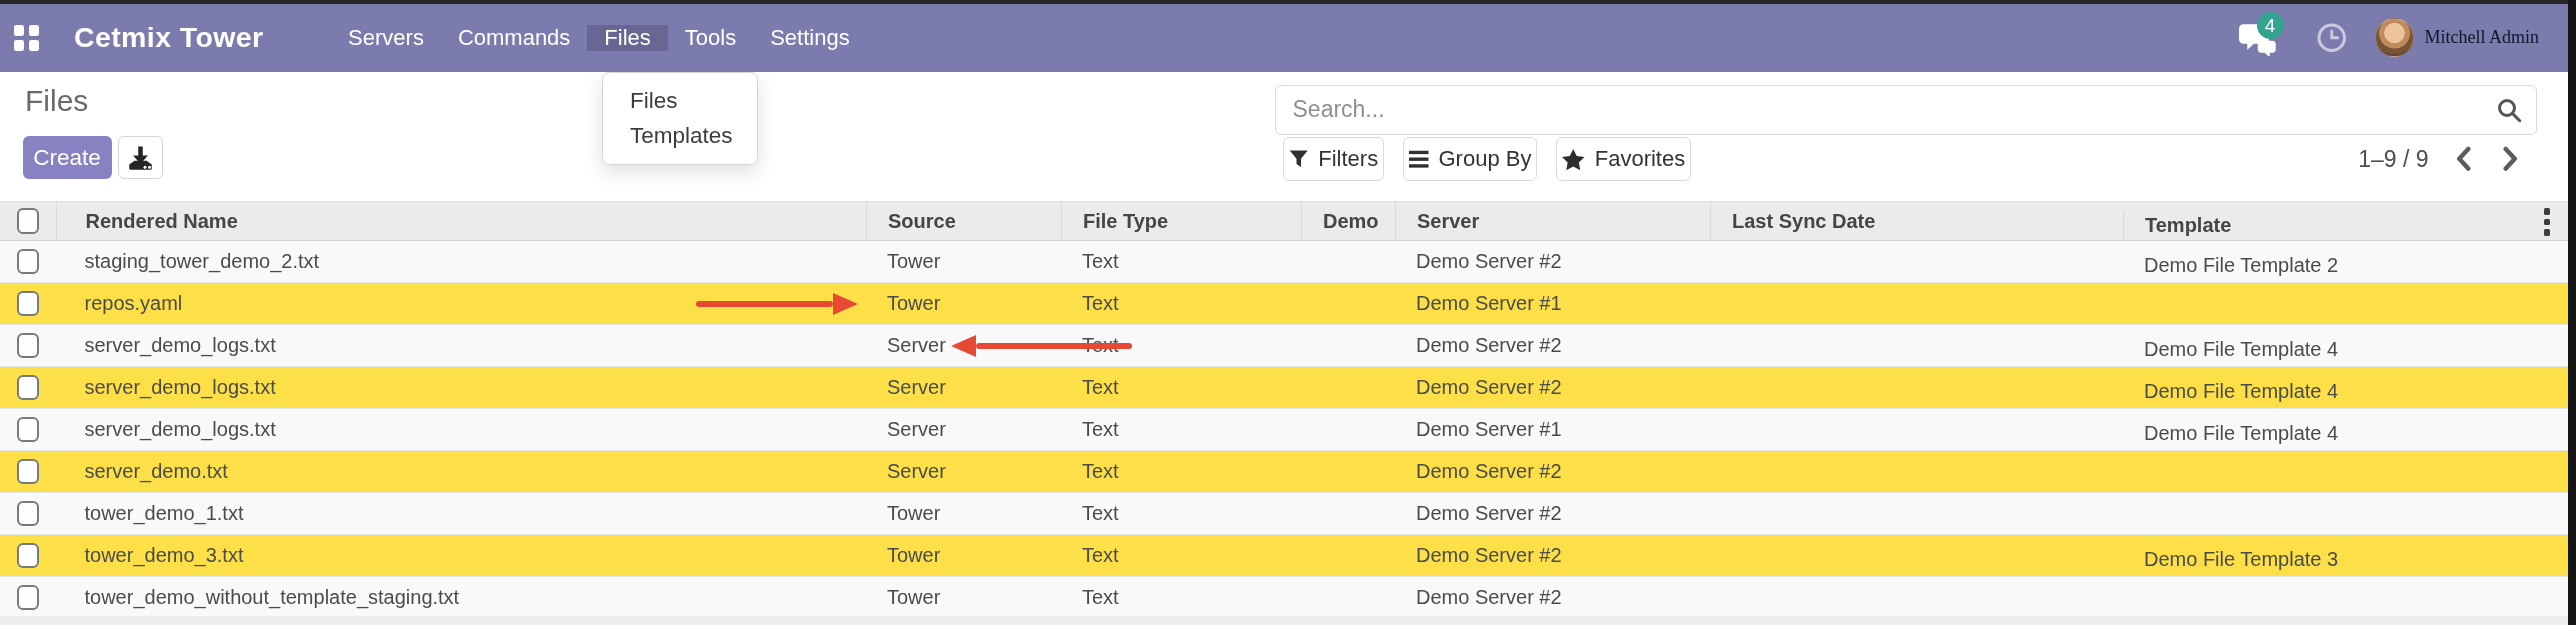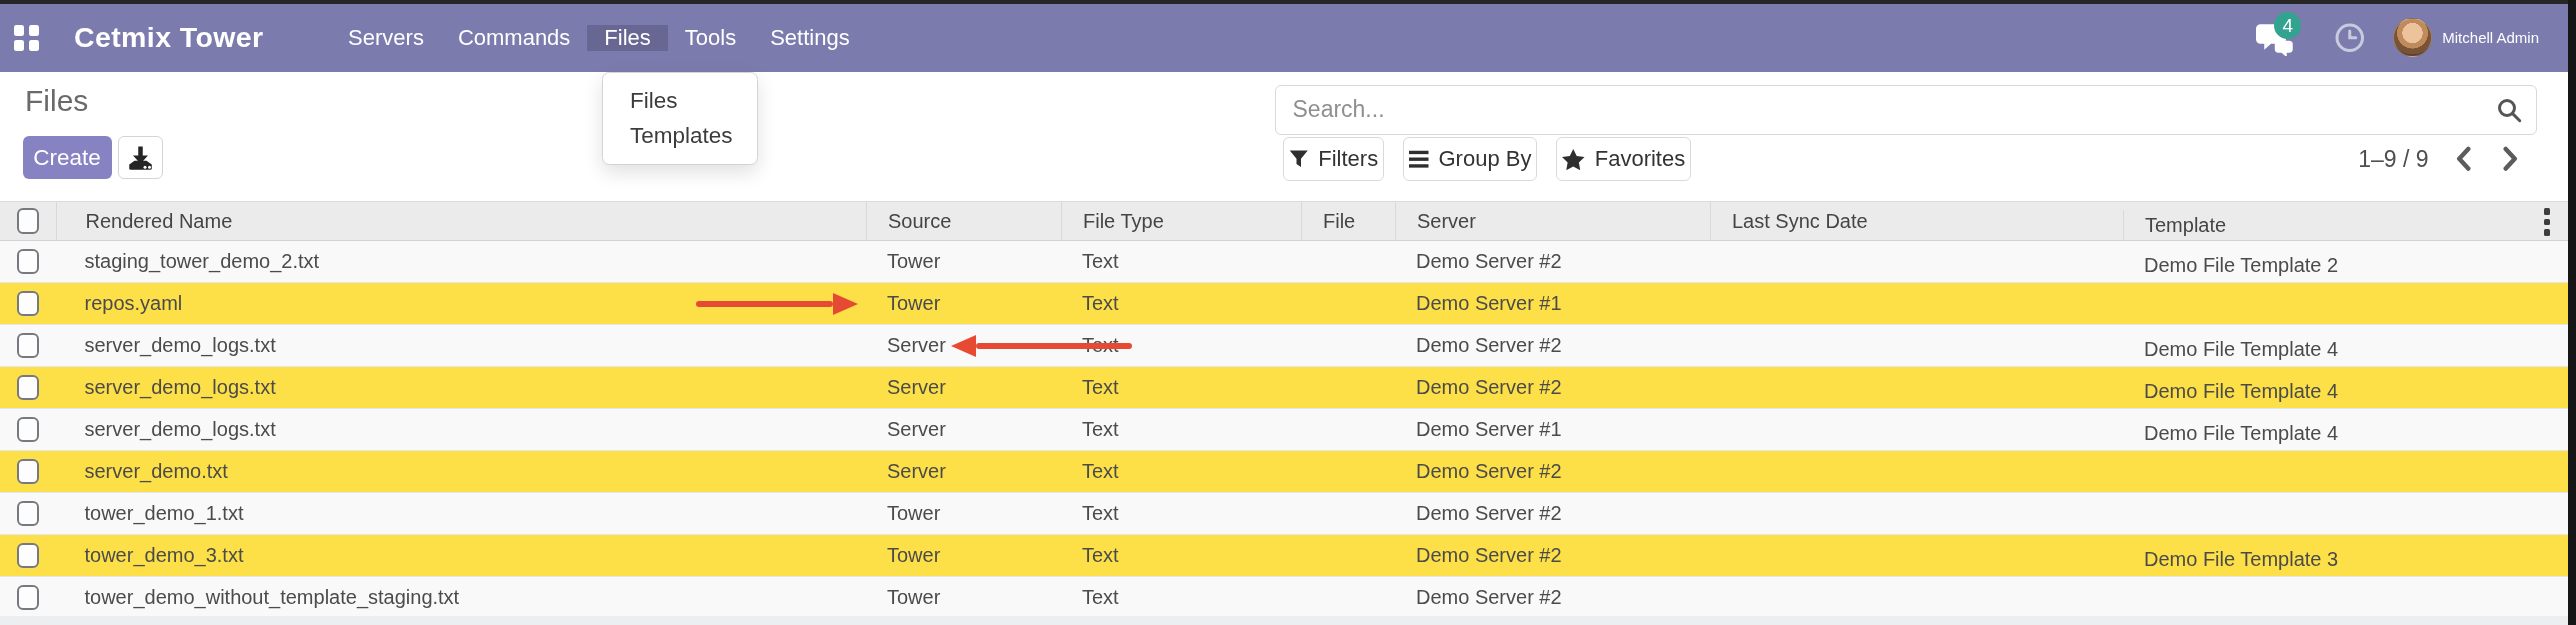--- a/index.html
+++ b/index.html
@@ -40,21 +40,21 @@
     background: #31a38f; color: #fff; font-size: 19px; display: flex; align-items: center; justify-content: center;
     padding: 0 4.5px;
   }
   .clock-btn { width: 48px; height: 45px; display: flex; align-items: center; justify-content: center; cursor: pointer; margin-right: 19.5px; }
   .avatar {
     width: 39px; height: 39px; border-radius: 50%; margin-right: 10.5px; cursor: pointer;
     background:
       radial-gradient(circle at 50% 38%, #ecc39a 0 34%, #c08b5c 35% 52%, #7a5336 53% 72%, #58402c 73% 100%);
     border: 1.5px solid rgba(255,255,255,0.25);
   }
-  .user-name { color: #ffffff; font-size: 15px; cursor: pointer; }
+  .user-name { color: #0f172a; font-size: 18px; cursor: pointer; font-family: Liberation Serif, serif; }
 
   
   .dropdown {
     position: absolute; left: 602px; top: 72px; width: 156px; z-index: 50;
     background: #fff; border: 1.5px solid #d4d4d4; border-radius: 7.5px;
     box-shadow: 0 7.5px 19.5px rgba(0,0,0,0.12); padding: 10.5px 0;
   }
   .dropdown-item {
     height: 35px; display: flex; align-items: center; padding-left: 27px;
     font-size: 22.5px; color: #3c3c3c; cursor: pointer;
@@ -92,21 +92,21 @@
   }
   .pager { position: absolute; right: 48px; top: 65px; height: 44px; display: flex; align-items: center; gap: 25.5px; }
   .pager-text { font-size: 23px; color: #4f4f4f; }
   .pager-nav { display: flex; gap: 30px; }
   .pager-btn { cursor: pointer; display: flex; align-items: center; }
 
   
   .list { position: absolute; left: 0; top: 201px; width: 2568px; }
   .lrow { display: flex; width: 2568px; }
   .lhead { height: 40px; background: #ebebeb; border-top: 1.5px solid #dcdcdc; border-bottom: 1.5px solid #cfd1d3; position: relative; }
-  .lhead .cell { font-weight: 400; color: #454545; border-left: 1.5px solid #d9d9d9; }
+  .lhead .cell { font-weight: 700; color: #454545; border-left: 1.5px solid #d9d9d9; }
   .lhead .c0 { border-left: none; }
   .lbody .lrow { height: 42px; border-bottom: 1.5px solid #e4e6e8; background: #fde047; cursor: pointer; }
   .lbody .lrow:nth-child(odd) { background: #f9f9f9; }
   .cell { display: flex; align-items: center; font-size: 20px; color: #4b4b4b; overflow: hidden; white-space: nowrap; padding-left: 21px; }
   .c0 { width: 56px;  justify-content: center; padding-left: 0; }
   .c1 { width: 810px; padding-left: 28.5px; }
   .c2 { width: 195px; }
   .c3 { width: 240px; }
   .c4 { width: 94px; }
   .c5 { width: 315px; }
@@ -245,21 +245,21 @@
   </div>
 
   <div class="list">
     <div class="lrow lhead">
       <div class="cell c0">
           <span class="cb"></span>
         </div>
       <div class="cell c1">Rendered Name</div>
       <div class="cell c2">Source</div>
       <div class="cell c3">File Type</div>
-      <div class="cell c4">File</div>
+      <div class="cell c4">Demo</div>
       <div class="cell c5">Server</div>
       <div class="cell c6">Last Sync Date</div>
       <div class="cell c7">Template</div>
       <div class="col-options">
           <span></span>
           <span></span>
           <span></span>
         </div>
     </div>
 

